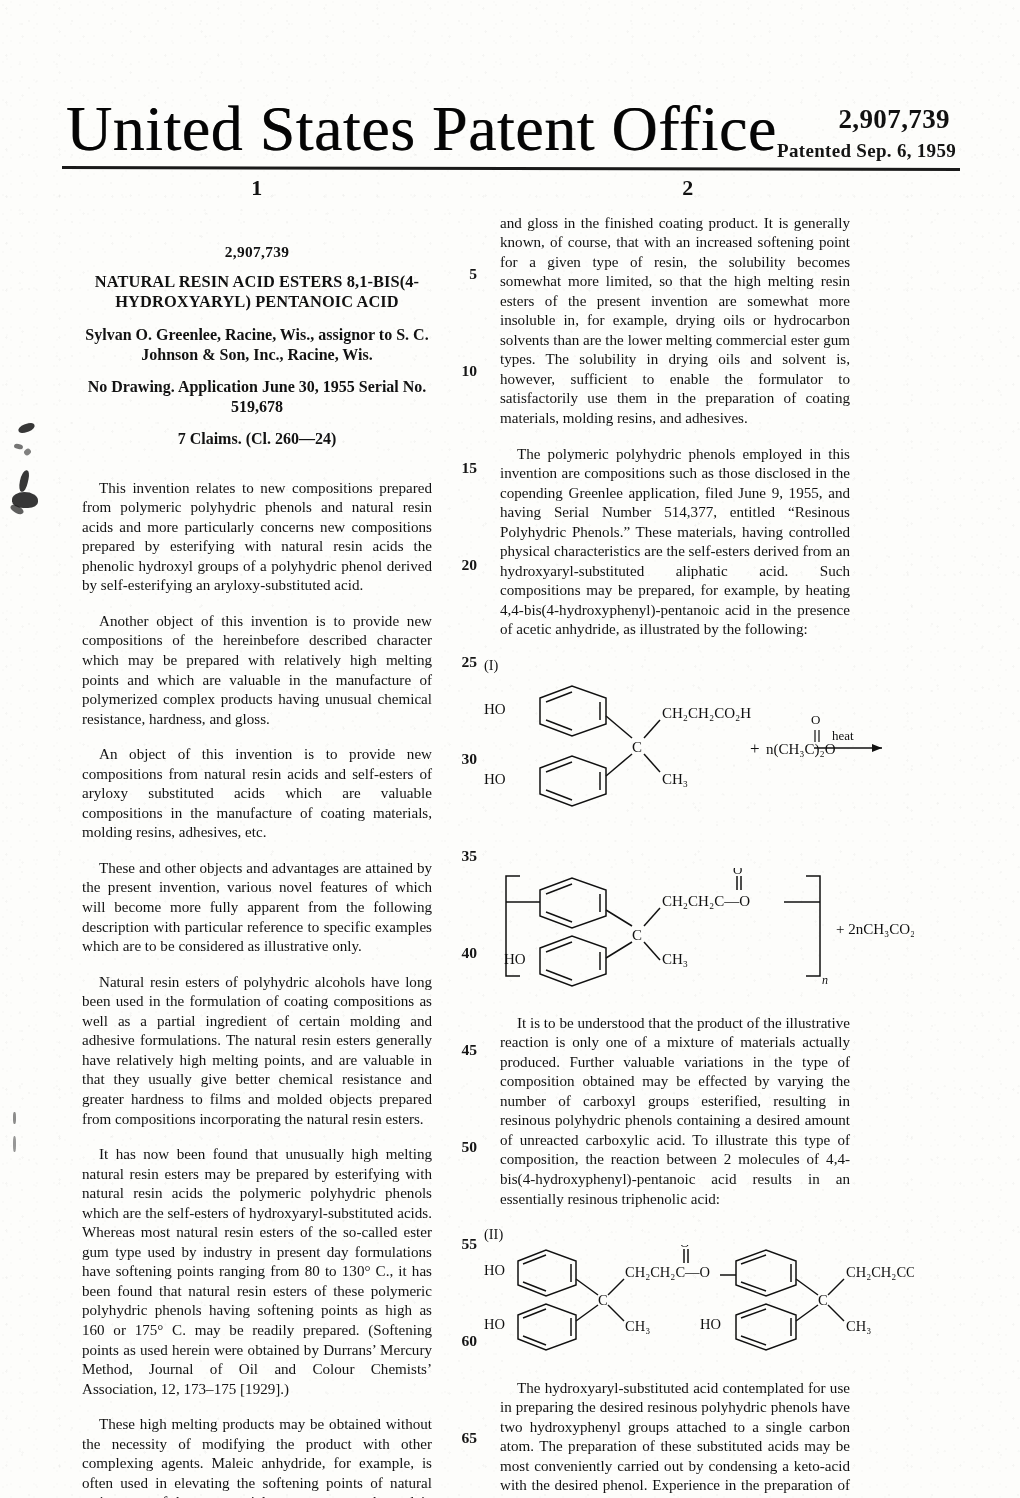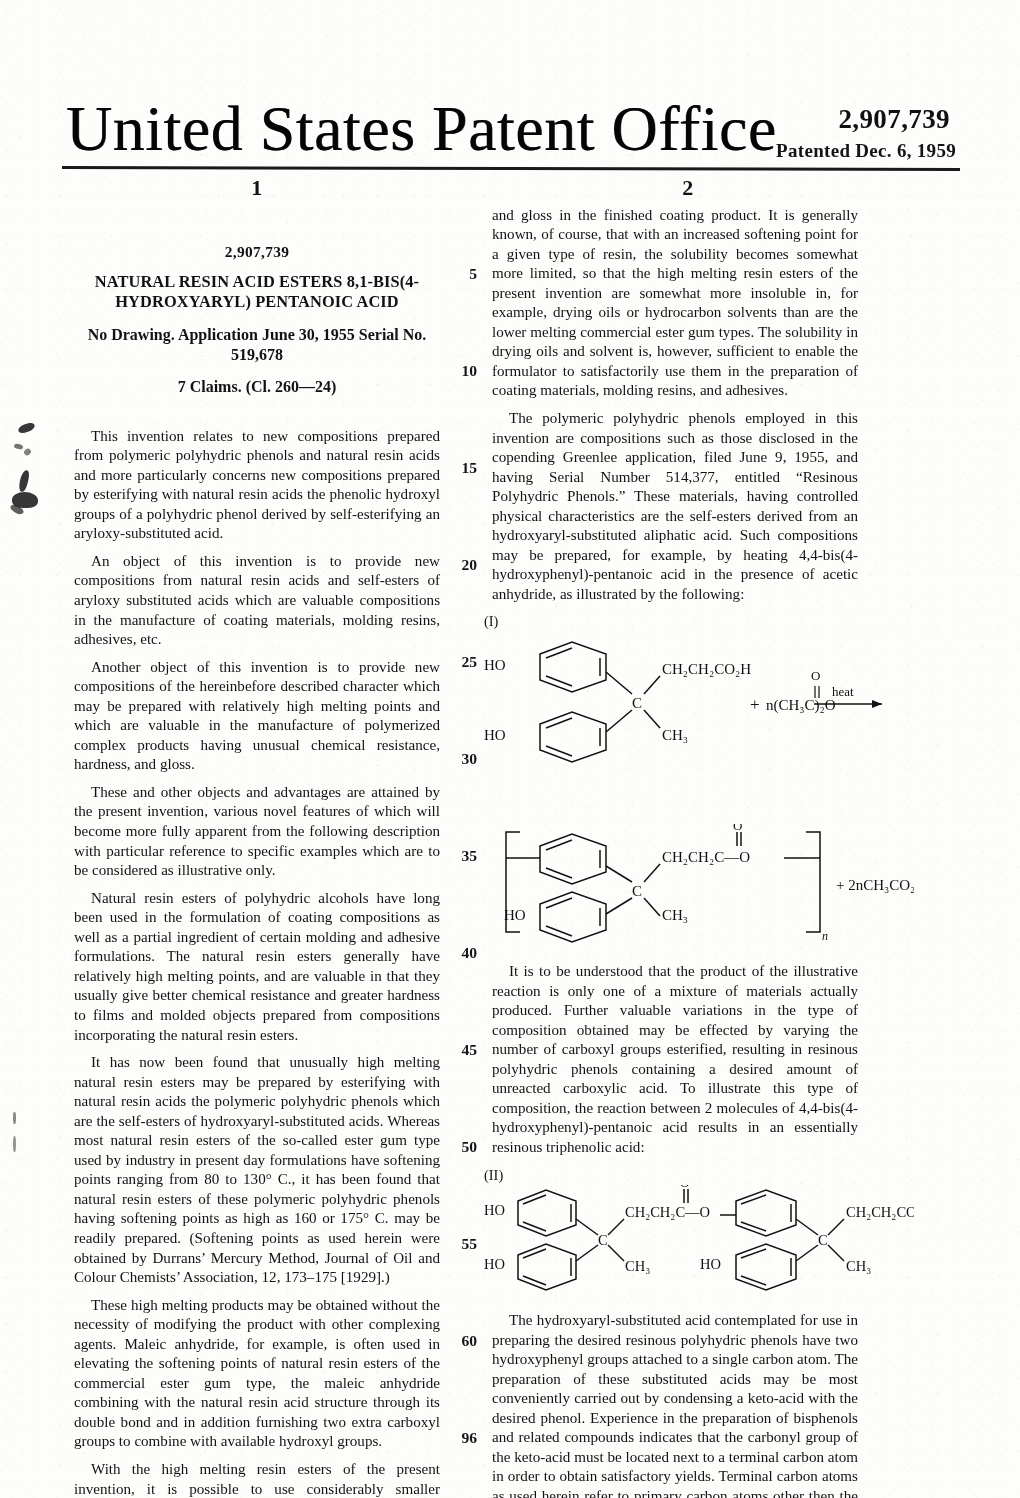--- a/index.html
+++ b/index.html
@@ -145,21 +145,21 @@
     margin-top: 12px;
   }
   .hdr-claims {
     font-weight: bold;
     font-size: 16px;
     margin-bottom: 30px;
     text-align: center;
   }
 
   p.body {
-    margin: 8px;
+    margin: 16px;
     text-indent: 17px;
   }
   p.body.cont { text-indent: 0; }
 
   
   .linenums {
     position: absolute;
     left: 449px;
     top: 178px;
     width: 28px;
@@ -217,55 +217,56 @@
 <div class="smudge s3"></div>
 <div class="smudge s4"></div>
 <div class="smudge s5"></div>
 <div class="smudge s6"></div>
 <div class="smudge s7"></div>
 <div class="smudge s8"></div>
 
 <div class="masthead">
   <div class="office-title">United States Patent Office</div>
   <div class="patent-number">2,907,739</div>
-  <div class="patent-date">Patented Dec. 6, 1959</div>
+  <div class="patent-date">Patented Sep. 6, 1959</div>
 </div>
 <div class="rule"></div>
 
 <div class="linenums">
   <span style="top:87px">5</span>
   <span style="top:184px">10</span>
   <span style="top:281px">15</span>
   <span style="top:378px">20</span>
   <span style="top:475px">25</span>
   <span style="top:572px">30</span>
   <span style="top:669px">35</span>
   <span style="top:766px">40</span>
   <span style="top:863px">45</span>
   <span style="top:960px">50</span>
   <span style="top:1057px">55</span>
   <span style="top:1154px">60</span>
-  <span style="top:1251px">96</span>
+  <span style="top:1251px">65</span>
 
 </div>
 
 <div class="col col-left">
 
   <div class="colnum">1</div>
 
   <div class="spacer-a"></div>
 
   <div class="center hdr-num">2,907,739</div>
   <div class="center hdr-title">NATURAL RESIN ACID ESTERS 8,1-BIS(4-HYDROXYARYL) PENTANOIC ACID</div>
+  <div class="center hdr-inventor">Sylvan O. Greenlee, Racine, Wis., assignor to S. C. Johnson &amp; Son, Inc., Racine, Wis.</div>
   <div class="center hdr-app">No Drawing.  Application June 30, 1955 Serial No. 519,678</div>
   <div class="center hdr-claims">7 Claims.  (Cl. 260—24)</div>
 
   <p class="body">This invention relates to new compositions prepared from polymeric polyhydric phenols and natural resin acids and more particularly concerns new compositions prepared by esterifying with natural resin acids the phenolic hydroxyl groups of a polyhydric phenol derived by self-esterifying an aryloxy-substituted acid.</p>
+  <p class="body">Another object of this invention is to provide new compositions of the hereinbefore described character which may be prepared with relatively high melting points and which are valuable in the manufacture of polymerized complex products having unusual chemical resistance, hardness, and gloss.</p>
   <p class="body">An object of this invention is to provide new compositions from natural resin acids and self-esters of aryloxy substituted acids which are valuable compositions in the manufacture of coating materials, molding resins, adhesives, etc.</p>
-  <p class="body">Another object of this invention is to provide new compositions of the hereinbefore described character which may be prepared with relatively high melting points and which are valuable in the manufacture of polymerized complex products having unusual chemical resistance, hardness, and gloss.</p>
   <p class="body">These and other objects and advantages are attained by the present invention, various novel features of which will become more fully apparent from the following description with particular reference to specific examples which are to be considered as illustrative only.</p>
   <p class="body">Natural resin esters of polyhydric alcohols have long been used in the formulation of coating compositions as well as a partial ingredient of certain molding and adhesive formulations.  The natural resin esters generally have relatively high melting points, and are valuable in that they usually give better chemical resistance and greater hardness to films and molded objects prepared from compositions incorporating the natural resin esters.</p>
   <p class="body">It has now been found that unusually high melting natural resin esters may be prepared by esterifying with natural resin acids the polymeric polyhydric phenols which are the self-esters of hydroxyaryl-substituted acids.  Whereas most natural resin esters of the so-called ester gum type used by industry in present day formulations have softening points ranging from 80 to 130° C., it has been found that natural resin esters of these polymeric polyhydric phenols having softening points as high as 160 or 175° C. may be readily prepared.  (Softening points as used herein were obtained by Durrans’ Mercury Method, Journal of Oil and Colour Chemists’ Association, 12, 173–175 [1929].)</p>
   <p class="body">These high melting products may be obtained without the necessity of modifying the product with other complexing agents.  Maleic anhydride, for example, is often used in elevating the softening points of natural resin esters of the commercial ester gum type, the maleic anhydride combining with the natural resin acid structure through its double bond and in addition furnishing two extra carboxyl groups to combine with available hydroxyl groups.</p>
   <p class="body">With the high melting resin esters of the present invention, it is possible to use considerably smaller quantities of resin in formulating a composition such as may be used for a protective coating than are required using the lower melting, commercial ester gum type resins presently available, and still obtain equivalent hardness</p>
 
 </div>
 
 <div class="col col-right">
 

